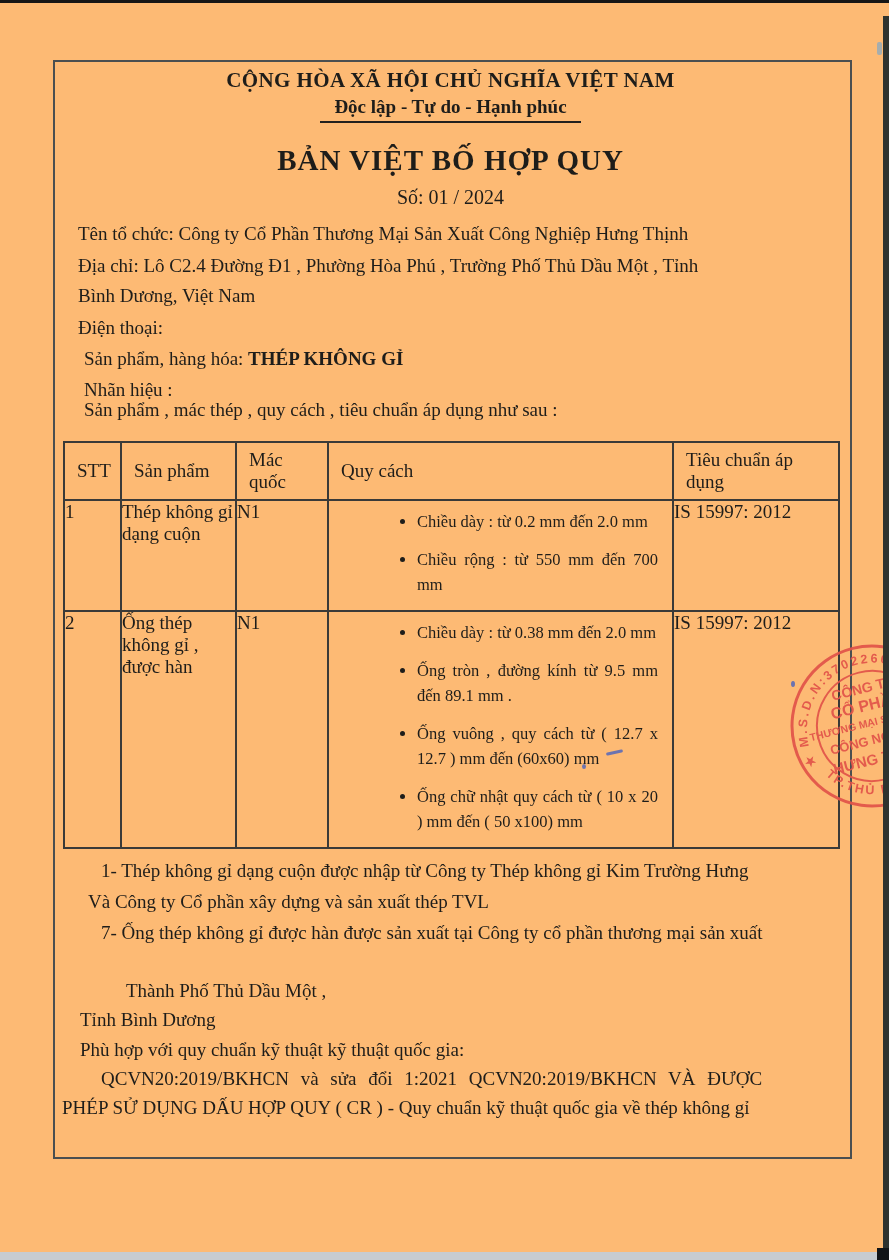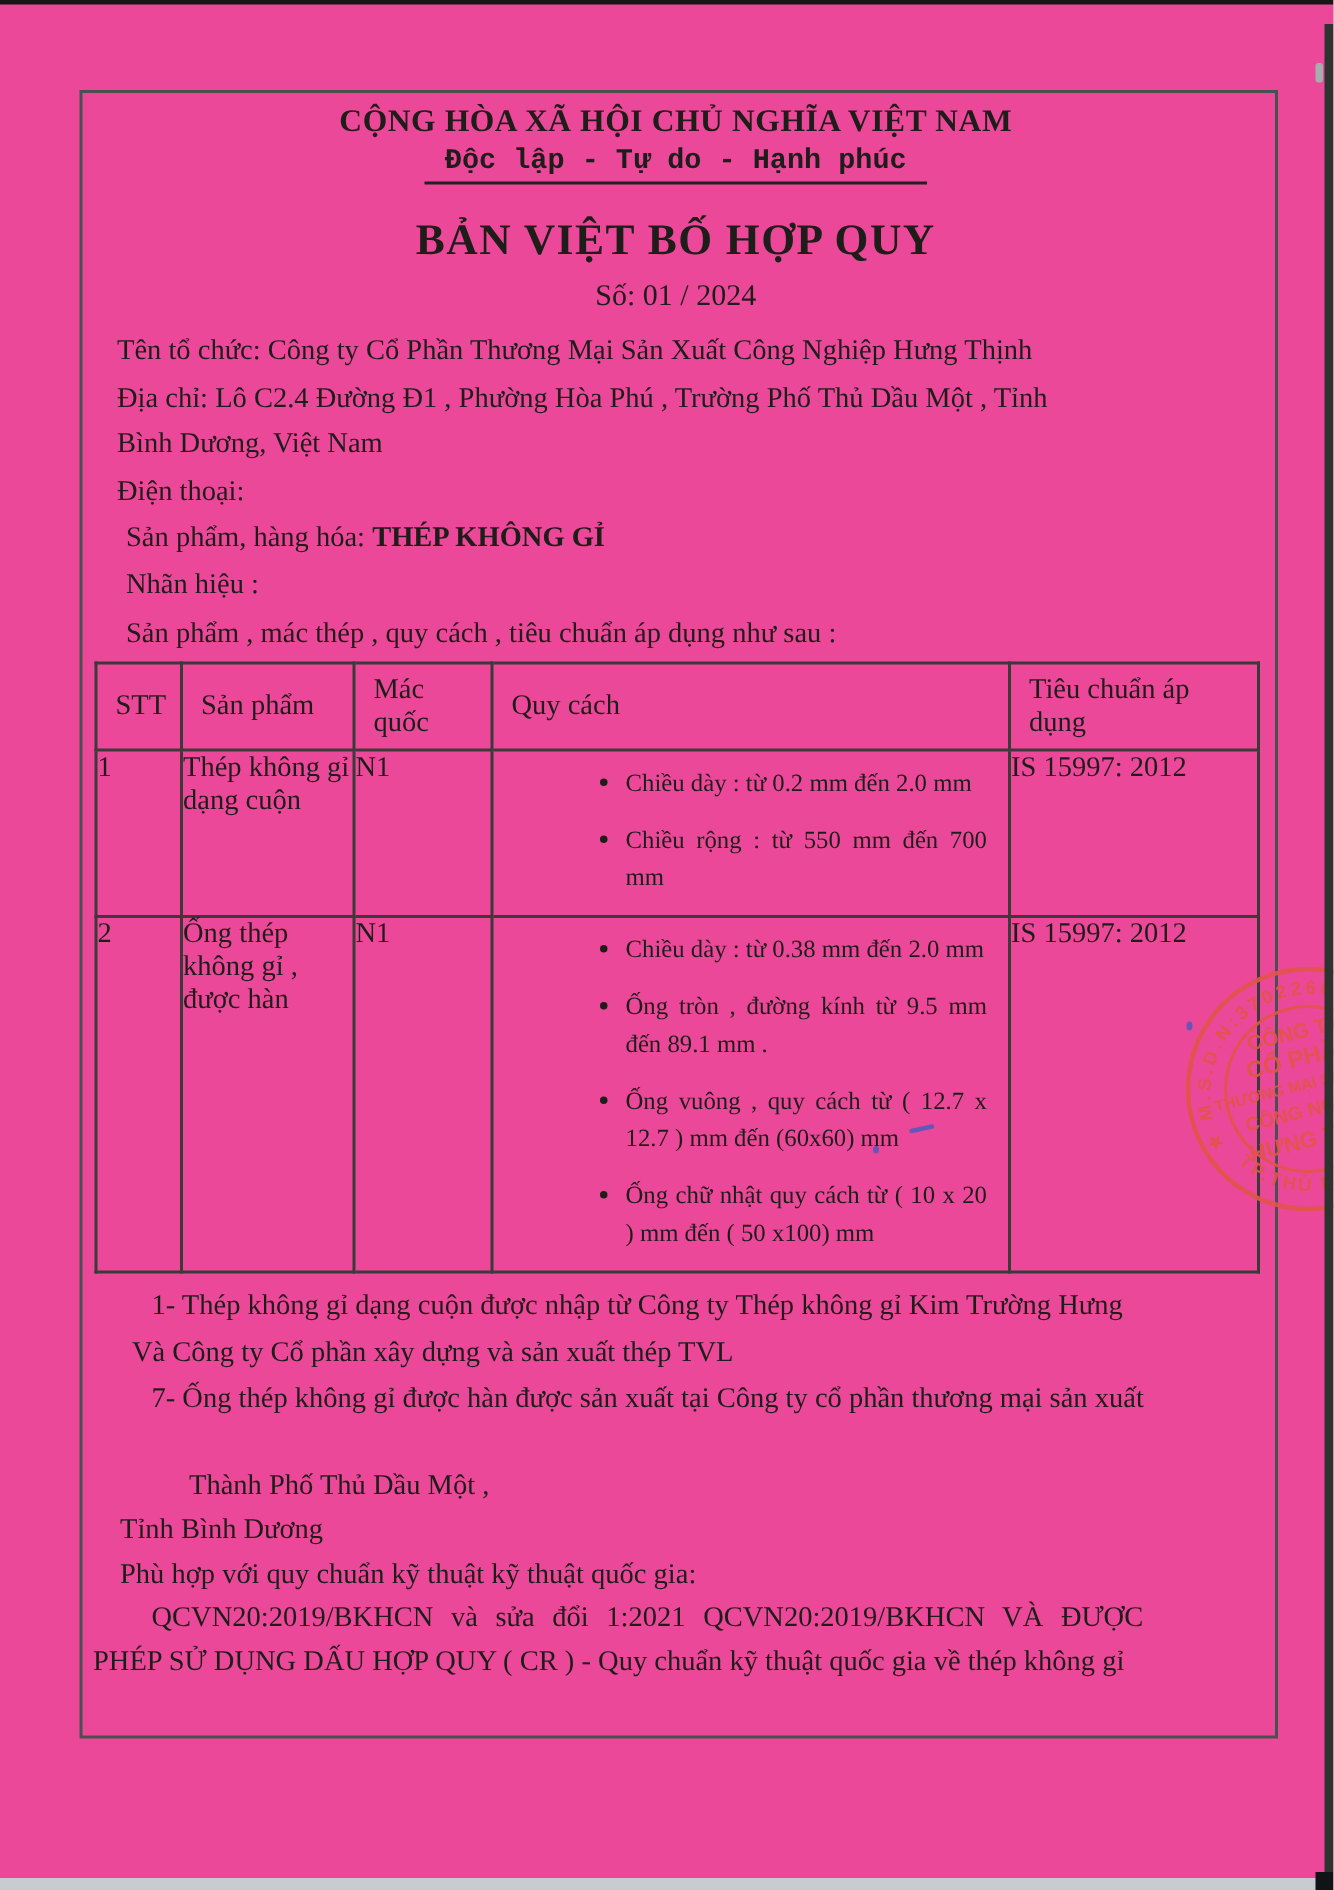--- a/index.html
+++ b/index.html
@@ -1,33 +1,33 @@
 <!DOCTYPE html>
 <html><head>
 <meta charset="utf-8">
 <style>
   html,body{margin:0;padding:0;background:#e8e8e6;}
   #page{
     position:relative; width:889px; height:1260px; overflow:hidden;
-    background:#ec4899;
+    background:#fdba74;
     font-family:"Liberation Serif","DejaVu Serif",serif;
     color:#1e1d1a;
   }
   
   .scan-strip-top{position:absolute;left:0;top:0;width:889px;height:3px;background:#161616;z-index:6;}
   .scan-strip-right{position:absolute;left:883px;top:16px;width:6px;height:1232px;background:#2e332f;z-index:6;}
   .scan-strip-bottom{position:absolute;left:0;top:1252px;width:889px;height:8px;background:#c7ccd1;z-index:6;}
   .scan-corner{position:absolute;left:877px;top:1248px;width:12px;height:12px;background:#111417;z-index:7;}
   .scan-blob{position:absolute;left:877px;top:42px;width:5px;height:13px;background:#a6adad;z-index:6;border-radius:2px;}
   
   .frame{position:absolute;left:53px;top:60px;width:795px;height:1095px;border:2px solid #4a4f50;z-index:1;}
   
   .center-line{position:absolute;left:53px;width:795px;text-align:center;}
   .motto1{top:68px;font-weight:bold;font-size:21px;letter-spacing:.4px;}
-  .motto2{top:96px;font-weight:bold;font-size:19px;font-family:Liberation Mono, monospace;}
+  .motto2{top:96px;font-weight:bold;font-size:19px;}
   .motto2 .ul{display:inline-block;border-bottom:2px solid #22211f;padding:0 14px 3px 14px;}
   .doc-title{top:144px;font-weight:bold;font-size:29px;letter-spacing:1px;}
   .doc-number{top:186px;font-size:20px;}
   
   .tx{position:absolute;font-size:19px;line-height:30px;white-space:nowrap;z-index:2;}
   
   .tblwrap{position:absolute;left:63px;top:441px;z-index:2;}
   table.spec{border-collapse:collapse;table-layout:fixed;width:775px;}
   table.spec td,table.spec th{border:2px solid #3a3a38;vertical-align:top;font-weight:normal;text-align:left;font-size:19px;padding:0;}
   table.spec th{vertical-align:middle;padding:6px 6px 6px 12px;}
@@ -67,21 +67,21 @@
   <div class="center-line motto2"><span class="ul">Độc lập - Tự do - Hạnh phúc</span></div>
   <div class="center-line doc-title">BẢN VIỆT BỐ HỢP QUY</div>
   <div class="center-line doc-number">Số: 01 / 2024</div>
 
   <div class="tx" style="left:78px;top:219px;">Tên tổ chức: Công ty Cổ Phần Thương Mại Sản Xuất Công Nghiệp Hưng Thịnh</div>
   <div class="tx" style="left:78px;top:251px;">Địa chỉ: Lô C2.4 Đường Đ1 , Phường Hòa Phú , Trường Phố Thủ Dầu Một , Tỉnh</div>
   <div class="tx" style="left:78px;top:281px;">Bình Dương, Việt Nam</div>
   <div class="tx" style="left:78px;top:313px;">Điện thoại:</div>
   <div class="tx" style="left:84px;top:344px;"><span>Sản phẩm, hàng hóa: </span><b>THÉP KHÔNG GỈ</b></div>
   <div class="tx" style="left:84px;top:375px;">Nhãn hiệu :</div>
-  <div class="tx" style="left:84px;top:408px;">Sản phẩm , mác thép , quy cách , tiêu chuẩn áp dụng như sau :</div>
+  <div class="tx" style="left:84px;top:395px;">Sản phẩm , mác thép , quy cách , tiêu chuẩn áp dụng như sau :</div>
 
   <div class="tblwrap">
     <table class="spec">
       <colgroup>
         <col style="width:57px">
           <col style="width:115px">
           <col style="width:92px">
           <col style="width:345px">
           <col style="width:166px">
       </colgroup>

